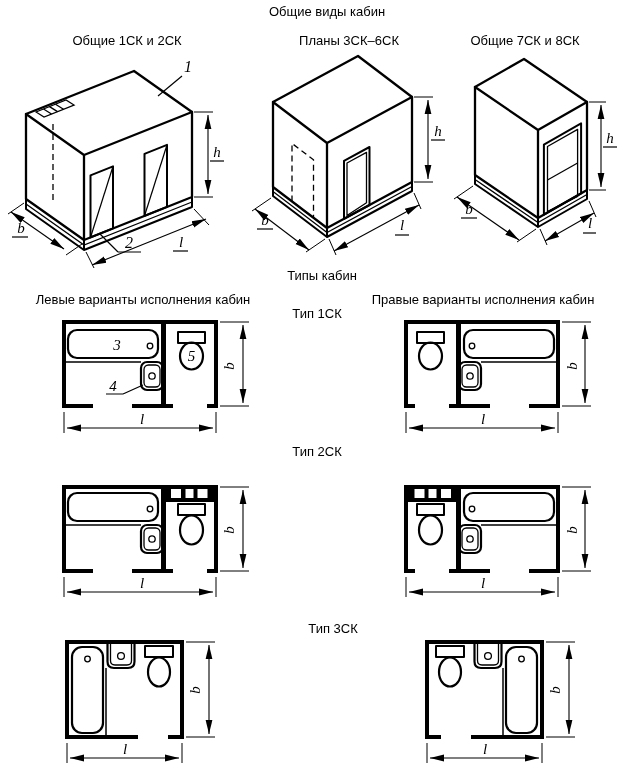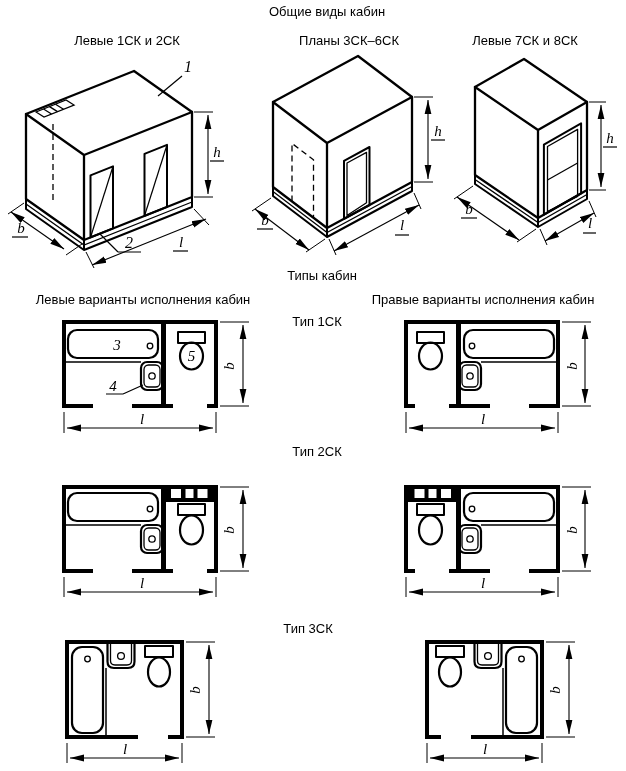--- a/index.html
+++ b/index.html
@@ -24,31 +24,31 @@
   svg text{font-family:"Liberation Serif",serif;font-style:italic;font-size:15px;
            fill:#000;text-anchor:middle;}
   svg text.num{font-size:16px;}
 </style>
 </head>
 <body>
 
 <div class="page">
 
   <div class="t" style="left:327px;top:4px">Общие виды кабин</div>
-  <div class="t" style="left:127px;top:33px">Левые 1СК и 2СК</div>
+  <div class="t" style="left:127px;top:33px">Общие 1СК и 2СК</div>
   <div class="t" style="left:349px;top:33px">Планы 3СК–6СК</div>
-  <div class="t" style="left:525px;top:33px">Левые 7СК и 8СК</div>
+  <div class="t" style="left:525px;top:33px">Общие 7СК и 8СК</div>
 
   <div class="t" style="left:322px;top:268px">Типы кабин</div>
   <div class="t" style="left:143px;top:292px">Левые варианты исполнения кабин</div>
   <div class="t" style="left:483px;top:292px">Правые варианты исполнения кабин</div>
 
-  <div class="t" style="left:317px;top:314px">Тип 1СК</div>
+  <div class="t" style="left:317px;top:306px">Тип 1СК</div>
   <div class="t" style="left:317px;top:444px">Тип 2СК</div>
-  <div class="t" style="left:308px;top:621px">Тип 3СК</div>
+  <div class="t" style="left:333px;top:621px">Тип 3СК</div>
 
   <svg class="drawing" width="626" height="771" viewBox="0 0 626 771">
     <defs>
       <marker id="ah" markerWidth="13" markerHeight="9" viewBox="0 0 12 8" refX="12" refY="4" orient="auto-start-reverse">
         <path d="M0,1.1 L12,4 L0,6.9 Z" fill="#000"></path>
       </marker>
     </defs>
 
     <g>
       <path class="o" d="M26,114 L134,71 L192,112 L192,197 L84,240 L26,199 Z"></path>

